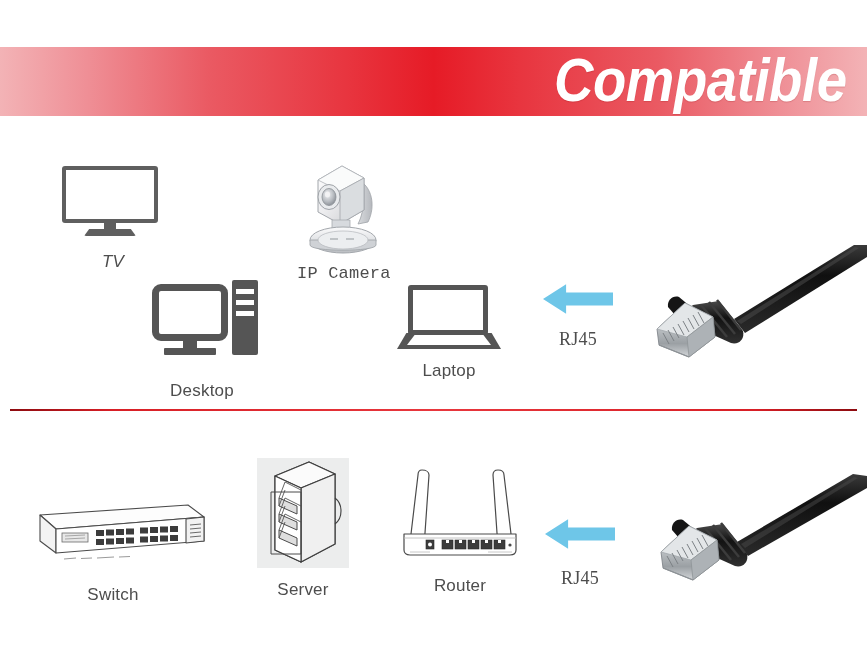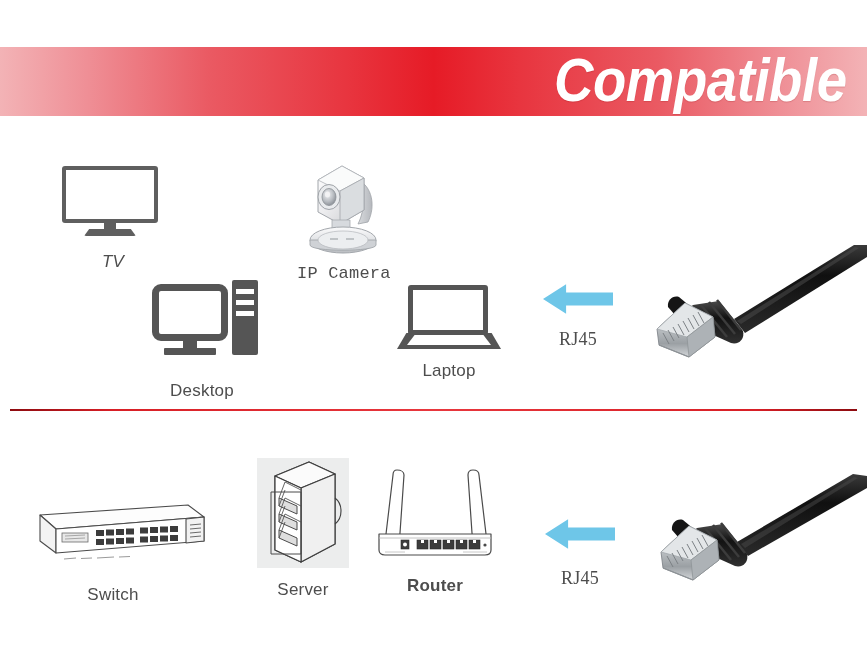--- a/index.html
+++ b/index.html
@@ -413,21 +413,21 @@
       </g>
 
       <path d="M78 40 C86 46, 86 60, 78 66" stroke="#3f3f3f" stroke-width="1.1" fill="none"></path>
 
       <path d="M14 34 L44 34 L44 96 L14 96 Z" stroke="#4a4a4a" stroke-width="1" fill="none"></path>
     </svg>
   </div>
   <div class="node-label" style="margin-top:12px;">Server</div>
 </div>
 
-<div class="node" style="left:373px; top:462px;font-weight:bold;">
+<div class="node" style="left:398px; top:462px;">
   <div class="art rt-art">
     <svg width="124" height="108" viewBox="0 0 124 108" xmlns="http://www.w3.org/2000/svg">
 
       <g stroke="#4a4a4a" stroke-width="1.2" fill="#ffffff" stroke-linejoin="round">
         <path d="M24 8 C21 8, 20 10, 20 13 L13 72 C13 75, 15 76, 18 76 L23 76 C26 76, 27 74, 27 71 L31 13 C31 10, 28 8, 24 8 Z"></path>
         <path d="M100 8 C97 8, 95 10, 95 13 L99 71 C99 74, 100 76, 103 76 L108 76 C111 76, 113 75, 113 72 L106 13 C106 10, 104 8, 100 8 Z"></path>
       </g>
 
       <g stroke="#4a4a4a" stroke-width="1.2" fill="#ffffff" stroke-linejoin="round">
         <path d="M6 72 L118 72 L118 88 C118 91, 116 93, 112 93 L12 93 C8 93, 6 91, 6 88 Z"></path>

